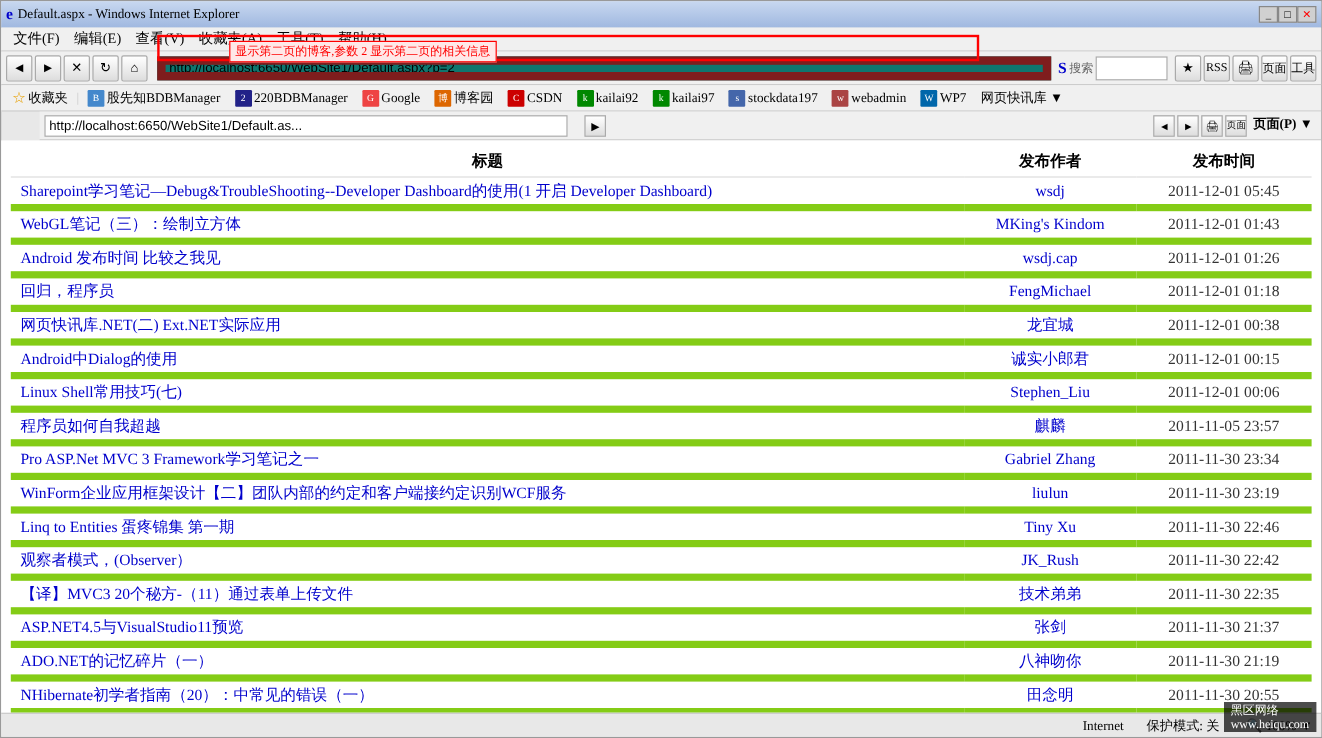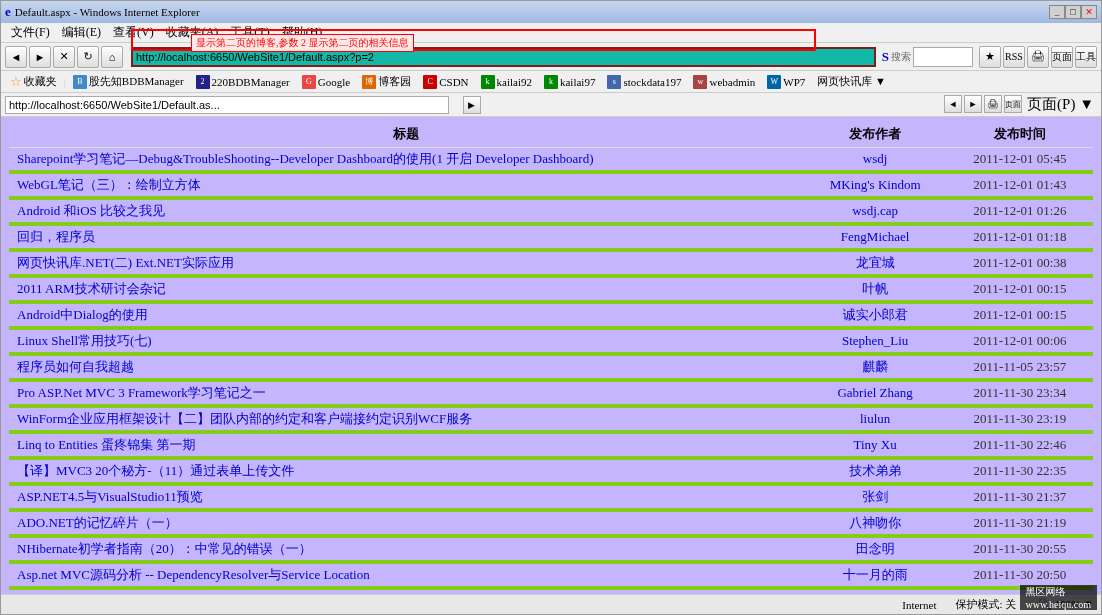--- a/index.html
+++ b/index.html
@@ -23,32 +23,32 @@
     .address-input { flex: 1; height: 20px; border: 1px solid #7a9ac0; font-size: 11px; padding: 1px 3px; background: #fff; }
     .search-input { width: 80px; height: 20px; border: 1px solid #aaa; font-size: 11px; padding: 1px 3px; }
 
     
     .favbar { background: #f0f0f0; height: 22px; display: flex; align-items: center; padding: 0 4px; border-bottom: 1px solid #ccc; font-size: 11px; gap: 2px; overflow: hidden; }
     .fav-item { padding: 1px 5px; cursor: pointer; white-space: nowrap; display: flex; align-items: center; gap: 2px; }
     .fav-icon { width: 14px; height: 14px; background: #4488cc; border-radius: 1px; font-size: 8px; color: white; display: flex; align-items: center; justify-content: center; }
     .fav-star { color: #e8a000; font-size: 13px; }
 
     
-    .toolbar2 { background: #f0f0f0; height: 24px; display: flex; align-items: center; padding: 1px 4px; border-bottom: 1px solid #ccc; gap: 14px; }
+    .toolbar2 { background: #f0f0f0; height: 24px; display: flex; align-items: center; padding: 1px 4px; border-bottom: 1px solid #ccc; gap: 14px; margin-left: 32px; }
     .addr2-input { flex: 1; height: 18px; border: 1px solid #aaa; font-size: 11px; padding: 1px 3px; }
     .icon-btns2 { display: flex; gap: 2px; }
     .icon-btn2 { width: 18px; height: 18px; background: linear-gradient(to bottom, #fff, #ddd); border: 1px solid #aaa; font-size: 9px; cursor: pointer; display: flex; align-items: center; justify-content: center; }
 
     
-    .content-area { background: #c4b5fd; flex: 1; overflow: hidden; padding: 4px 8px; }
+    .content-area { background: #ffffff; flex: 1; overflow: hidden; padding: 4px 8px; }
 
     
     .data-table { width: 100%; border-collapse: collapse; font-size: 13px; }
     .data-table th { text-align: center; padding: 4px 8px; font-weight: bold; border-bottom: 1px solid #ddd; color: #333; font-size: 13px; }
-    .data-table td { padding: 2px 8px; border-bottom: 4px solid #84cc16; vertical-align: middle; }
+    .data-table td { padding: 2px 8px; border-bottom: 6px solid #84cc16; vertical-align: middle; }
     .data-table td.title-col { text-align: left; }
     .data-table td.author-col { text-align: center; color: #00c; }
     .data-table td.date-col { text-align: center; white-space: nowrap; color: #333; }
     .data-table a { color: #00c; text-decoration: none; }
     .header-row th { color: #000; }
 
     
     .status-bar { background: #e8e8e8; height: 20px; display: flex; align-items: center; padding: 0 4px; border-top: 1px solid #ccc; font-size: 11px; justify-content: space-between; }
     .status-right { display: flex; align-items: center; gap: 19px; }
     .zoom-btn { cursor: pointer; padding: 0 3px; }
@@ -81,21 +81,21 @@
 
   <div class="toolbar">
     <div class="tb-btn" title="后退">◄</div>
     <div class="tb-btn" title="前进">►</div>
     <div class="tb-btn" title="停止">✕</div>
     <div class="tb-btn" title="刷新">↻</div>
     <div class="tb-btn" title="主页">⌂</div>
     <div style="width:4px;"></div>
 
     <div class="address-bar-container" style="position:relative;">
-      <input class="address-input" type="text" value="http://localhost:6650/WebSite1/Default.aspx?p=2" style="border: 2px solid #7f1d1d; background: #14b8a6;">
+      <input class="address-input" type="text" value="http://localhost:6650/WebSite1/Default.aspx?p=2" style="border: 7px solid #7f1d1d; background: #0f766e;">
 
       <div style="position:absolute; top:-18px; left:0; right:60px; border: 2px solid red; height: 22px; pointer-events:none; z-index:20;"></div>
 
       <div style="position:absolute; top:-38px; left:60px; background: #ffe8e8; border:1px solid red; padding:1px 4px; font-size:10px; color:red; white-space:nowrap; z-index:21; pointer-events:none;margin-top:25px;">显示第二页的博客,参数 2 显示第二页的相关信息</div>
     </div>
 
     <div style="width:2px;"></div>
     <div style="display:flex;align-items:center;gap:2px;">
       <span style="font-size:13px;color:#00c;font-weight:bold;">S</span>
       <span style="font-size:10px;color:#666;">搜索</span>
@@ -163,21 +163,21 @@
 
   <div class="toolbar2">
     <input class="addr2-input" type="text" value="http://localhost:6650/WebSite1/Default.as..." style="">
     <div class="icon-btn2">▶</div>
     <div style="flex:1;"></div>
     <div class="icon-btns2">
       <div class="icon-btn2">◄</div>
       <div class="icon-btn2">►</div>
       <div class="icon-btn2">🖨</div>
       <div class="icon-btn2" style="font-size:8px;">页面</div>
-      <div style="font-size:15px;padding:0 3px;">页面(P) ▼</div>
+      <div style="font-size:11px;padding:0 3px;font-weight:bold;">页面(P) ▼</div>
     </div>
   </div>
 
   <div class="content-area">
     <table class="data-table">
       <thead>
         <tr class="header-row">
           <th>标题</th>
           <th>发布作者</th>
           <th>发布时间</th>
@@ -188,40 +188,35 @@
             <td class="title-col"><a href="#">Sharepoint学习笔记—Debug&amp;TroubleShooting--Developer Dashboard的使用(1 开启 Developer Dashboard)</a></td>
             <td class="author-col"><a href="#">wsdj</a></td>
             <td class="date-col">2011-12-01 05:45</td>
           </tr>
           <tr>
             <td class="title-col"><a href="#">WebGL笔记（三）：绘制立方体</a></td>
             <td class="author-col"><a href="#">MKing's Kindom</a></td>
             <td class="date-col">2011-12-01 01:43</td>
           </tr>
           <tr>
-            <td class="title-col"><a href="#">Android 和iOS 比较之我见</a></td>
+            <td class="title-col"><a href="#">Android 发布时间 比较之我见</a></td>
             <td class="author-col"><a href="#">wsdj.cap</a></td>
             <td class="date-col">2011-12-01 01:26</td>
           </tr>
           <tr>
             <td class="title-col"><a href="#">回归，程序员</a></td>
             <td class="author-col"><a href="#">FengMichael</a></td>
             <td class="date-col">2011-12-01 01:18</td>
           </tr>
           <tr>
             <td class="title-col"><a href="#">网页快讯库.NET(二) Ext.NET实际应用</a></td>
             <td class="author-col"><a href="#">龙宜城</a></td>
             <td class="date-col">2011-12-01 00:38</td>
           </tr>
           <tr>
-            <td class="title-col"><a href="#">2011 ARM技术研讨会杂记</a></td>
-            <td class="author-col"><a href="#">叶帆</a></td>
-            <td class="date-col">2011-12-01 00:15</td>
-          </tr>
-          <tr>
             <td class="title-col"><a href="#">Android中Dialog的使用</a></td>
             <td class="author-col"><a href="#">诚实小郎君</a></td>
             <td class="date-col">2011-12-01 00:15</td>
           </tr>
           <tr>
             <td class="title-col"><a href="#">Linux Shell常用技巧(七)</a></td>
             <td class="author-col"><a href="#">Stephen_Liu</a></td>
             <td class="date-col">2011-12-01 00:06</td>
           </tr>
           <tr>
@@ -236,20 +231,25 @@
           </tr>
           <tr>
             <td class="title-col"><a href="#">WinForm企业应用框架设计【二】团队内部的约定和客户端接约定识别WCF服务</a></td>
             <td class="author-col"><a href="#">liulun</a></td>
             <td class="date-col">2011-11-30 23:19</td>
           </tr>
           <tr>
             <td class="title-col"><a href="#">Linq to Entities 蛋疼锦集 第一期</a></td>
             <td class="author-col"><a href="#">Tiny Xu</a></td>
             <td class="date-col">2011-11-30 22:46</td>
+          </tr>
+          <tr>
+            <td class="title-col"><a href="#">观察者模式，(Observer）</a></td>
+            <td class="author-col"><a href="#">JK_Rush</a></td>
+            <td class="date-col">2011-11-30 22:42</td>
           </tr>
           <tr>
             <td class="title-col"><a href="#">【译】MVC3 20个秘方-（11）通过表单上传文件</a></td>
             <td class="author-col"><a href="#">技术弟弟</a></td>
             <td class="date-col">2011-11-30 22:35</td>
           </tr>
           <tr>
             <td class="title-col"><a href="#">ASP.NET4.5与VisualStudio11预览</a></td>
             <td class="author-col"><a href="#">张剑</a></td>
             <td class="date-col">2011-11-30 21:37</td>

